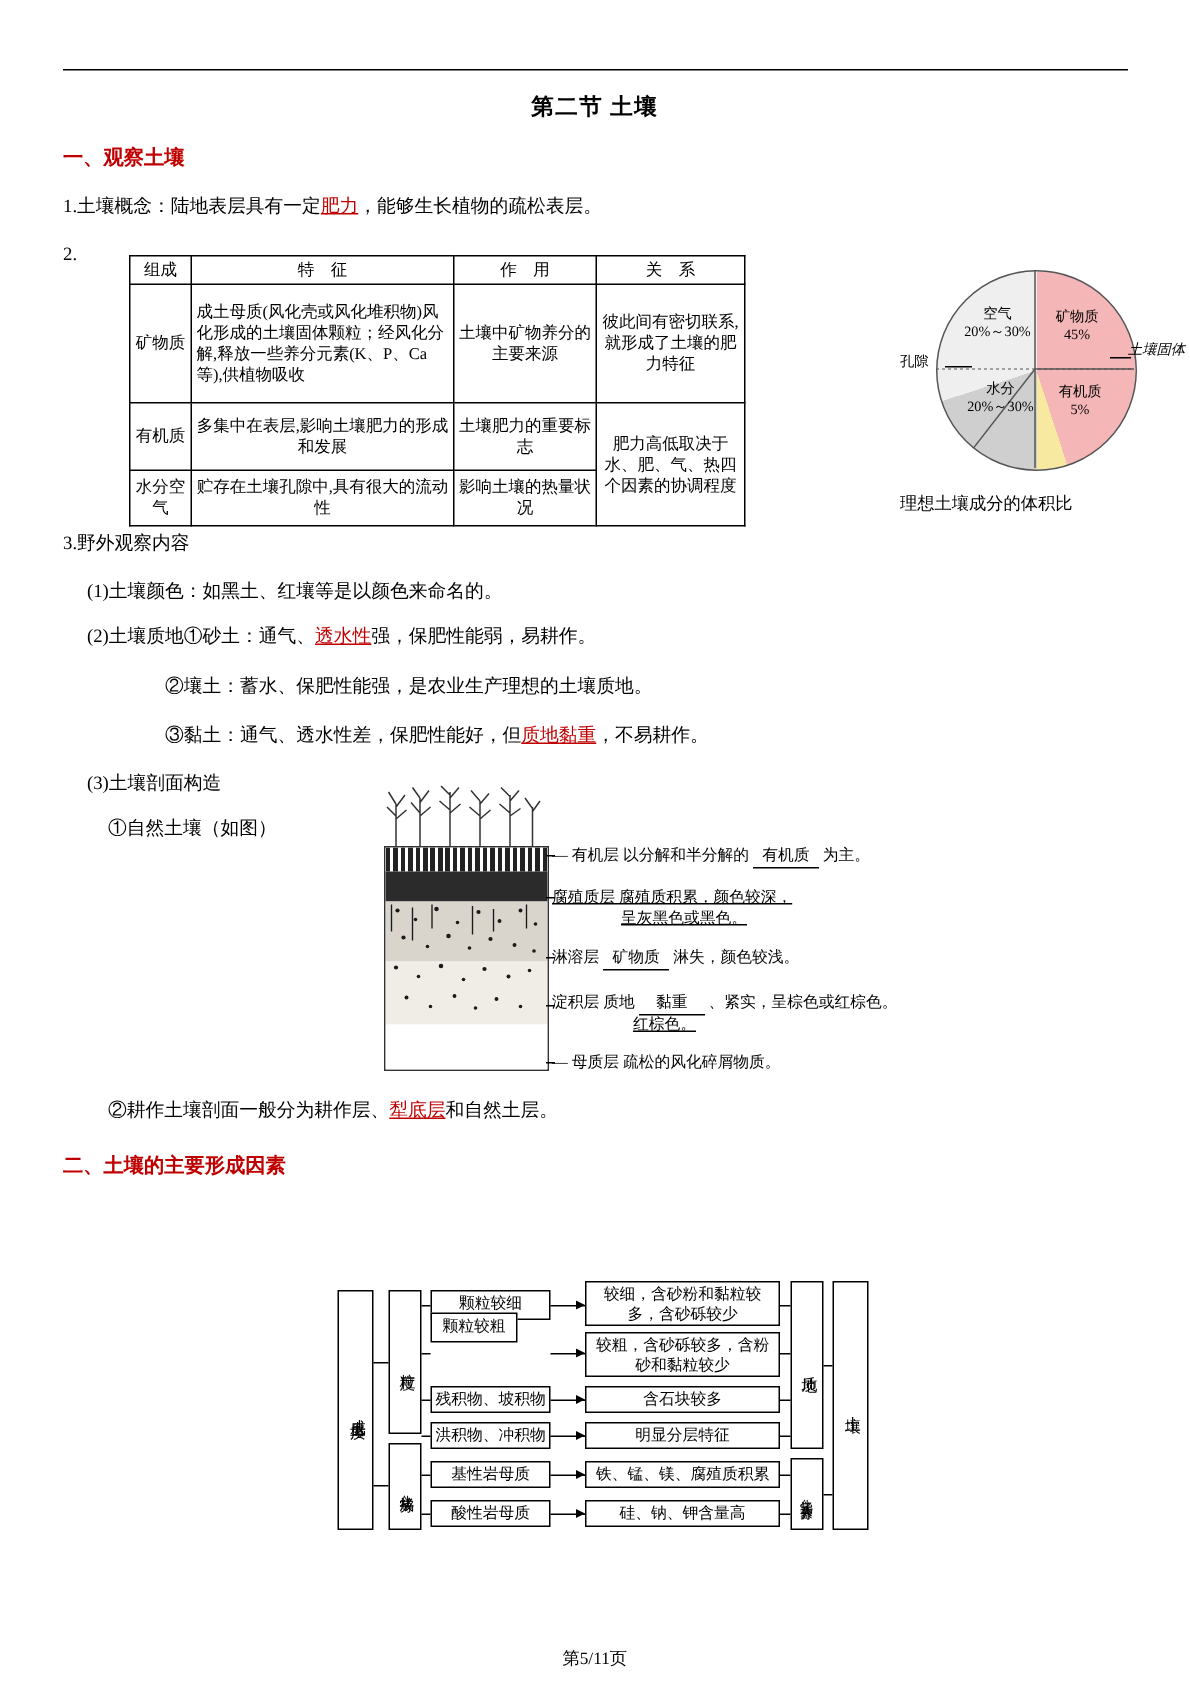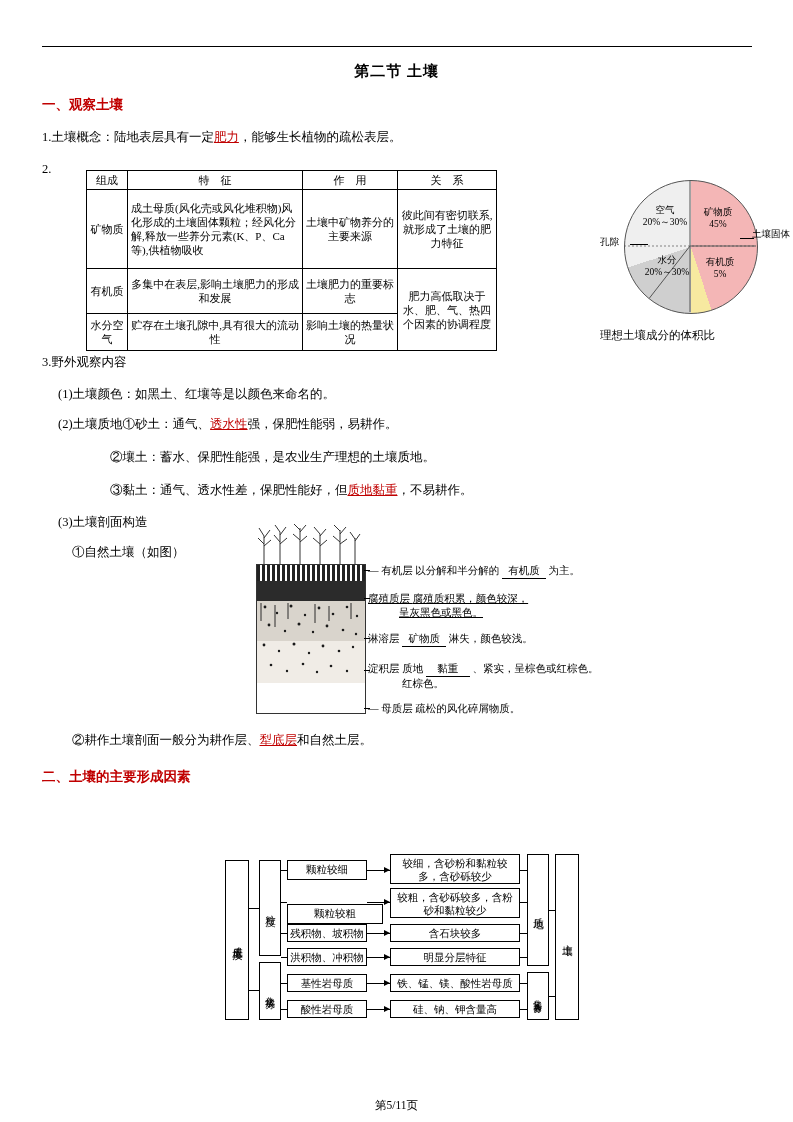--- a/index.html
+++ b/index.html
@@ -240,21 +240,21 @@
     </div>
     <div class="pie-lbl" style="left:44px;top:78px;width:46px;">
       <span>水分</span><br>
       <span>20%～30%</span>
     </div>
     <div class="pie-lbl" style="left:98px;top:80px;width:44px;">
       <span>有机质</span><br>
       <span>5%</span>
     </div>
     <div class="pie-lbl" style="left:0px;top:60px;">孔隙</div>
-    <div class="pie-lbl" style="left:152px;top:52px;">土壤固体</div>
+    <div class="pie-lbl" style="left:152px;top:52px;font-style:italic;">土壤固体</div>
     <div class="lead" style="left:30px;top:68px;width:18px;"></div>
     <div class="lead" style="left:140px;top:62px;width:14px;"></div>
     <div class="pie-cap">理想土壤成分的体积比</div>
   </div>
 
   <div class="para" style="left:42px;top:353px;">3.野外观察内容</div>
   <div class="para" style="left:58px;top:385px;">(1)土壤颜色：如黑土、红壤等是以颜色来命名的。</div>
   <div class="para" style="left:58px;top:415px;">
     <span>(2)土壤质地①砂土：通气、</span><span class="u-red">透水性</span><span>强，保肥性能弱，易耕作。</span>
   </div>
@@ -328,35 +328,35 @@
     <div class="fig-lbl" style="left:122px;top:44px;">
       — <span>有机层</span>
       <span>以分解和半分解的</span>
       <span class="blank">有机质</span>
       <span>为主。</span>
     </div>
 
     <div class="fig-lbl" style="left:122px;top:72px;text-decoration:underline;">
       <span>腐殖质层</span>
       <span>腐殖质积累，颜色较深，</span><br>
-      <span style="margin-left:31px;">呈灰黑色或黑色。</span>
+      <span style="margin-left:46px;">呈灰黑色或黑色。</span>
     </div>
 
     <div class="fig-lbl" style="left:122px;top:112px;">
       <span>淋溶层</span>
       <span class="blank">矿物质</span>
       <span>淋失，颜色较浅。</span>
     </div>
 
     <div class="fig-lbl" style="left:122px;top:142px;">
       <span>淀积层</span>
       <span>质地</span>
       <span class="blank">黏重</span>
       <span>、紧实，呈棕色或红棕色。</span><br>
-      <span style="margin-left:34px;">红棕色。</span>
+      <span style="margin-left:54px;text-decoration:underline;">红棕色。</span>
     </div>
 
     <div class="fig-lbl" style="left:122px;top:182px;">
       — <span>母质层</span>
       <span>疏松的风化碎屑物质。</span>
     </div>
 
     <div class="lead" style="left:118px;top:50px;width:6px;"></div>
     <div class="lead" style="left:118px;top:78px;width:6px;"></div>
     <div class="lead" style="left:118px;top:118px;width:6px;"></div>
@@ -377,31 +377,31 @@
     </div>
 
     <div class="vbx" style="left:44px;top:20px;width:22px;height:96px;">
       <span class="vtext">粒度</span>
     </div>
     <div class="vbx" style="left:44px;top:122px;width:22px;height:58px;">
       <span class="vtext" style="font-size:9.5px;">化学成分</span>
     </div>
 
     <div class="bx" style="left:72px;top:20px;width:80px;height:20px;">颗粒较细</div>
-    <div class="bx" style="left:72px;top:64px;width:96px;height:20px;">颗粒较粗</div>
+    <div class="bx" style="left:72px;top:35px;width:58px;height:20px;">颗粒较粗</div>
     <div class="bx" style="left:72px;top:84px;width:80px;height:18px;">残积物、坡积物</div>
     <div class="bx" style="left:72px;top:108px;width:80px;height:18px;">洪积物、冲积物</div>
     <div class="bx" style="left:72px;top:134px;width:80px;height:18px;">基性岩母质</div>
     <div class="bx" style="left:72px;top:160px;width:80px;height:18px;">酸性岩母质</div>
 
     <div class="bx" style="left:175px;top:48px;width:130px;height:30px;">较粗，含砂砾较多，含粉砂和黏粒较少</div>
     <div class="bx" style="left:175px;top:14px;width:130px;height:30px;">较细，含砂粉和黏粒较多，含砂砾较少</div>
     <div class="bx" style="left:175px;top:84px;width:130px;height:18px;">含石块较多</div>
     <div class="bx" style="left:175px;top:108px;width:130px;height:18px;">明显分层特征</div>
-    <div class="bx" style="left:175px;top:134px;width:130px;height:18px;">铁、锰、镁、酸性岩母质</div>
+    <div class="bx" style="left:175px;top:134px;width:130px;height:18px;">铁、锰、镁、腐殖质积累</div>
     <div class="bx" style="left:175px;top:160px;width:130px;height:18px;">硅、钠、钾含量高</div>
 
     <div class="vbx" style="left:312px;top:14px;width:22px;height:112px;">
       <span class="vtext">质地</span>
     </div>
     <div class="vbx" style="left:312px;top:132px;width:22px;height:48px;">
       <span class="vtext" style="font-size:8.5px;">化学元素养分</span>
     </div>
 
     <div class="vbx" style="left:340px;top:14px;width:24px;height:166px;">

